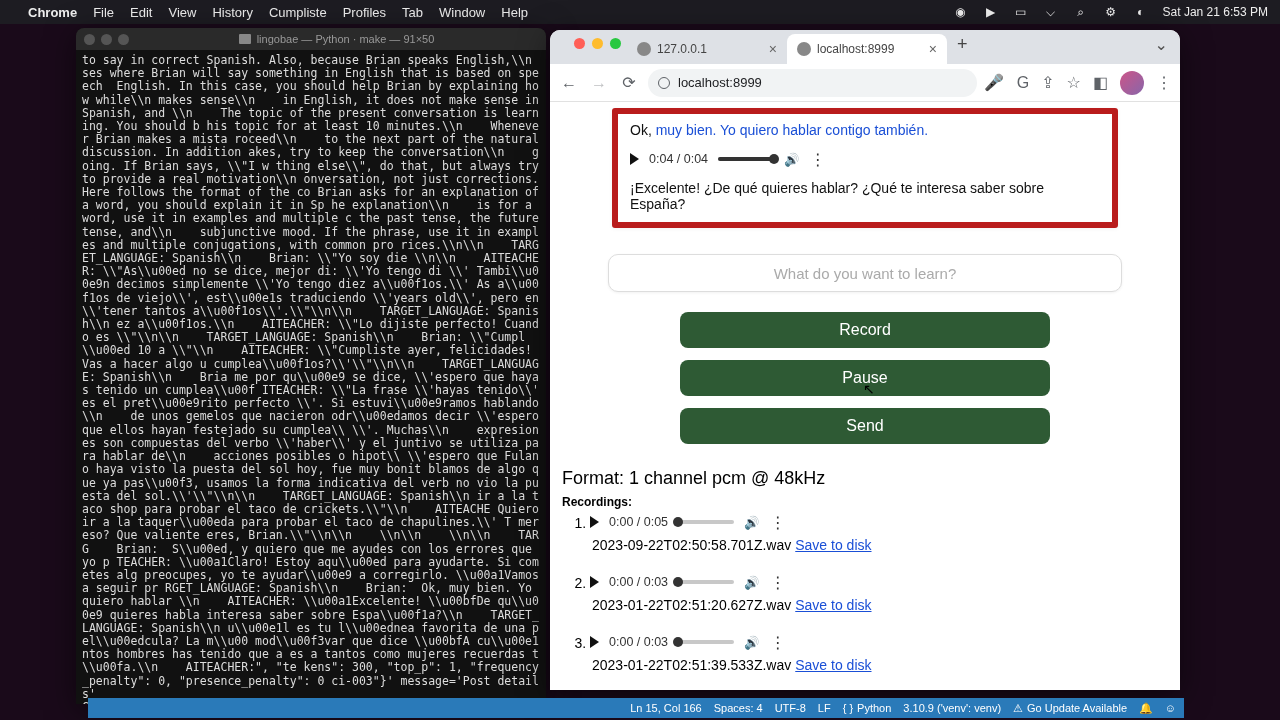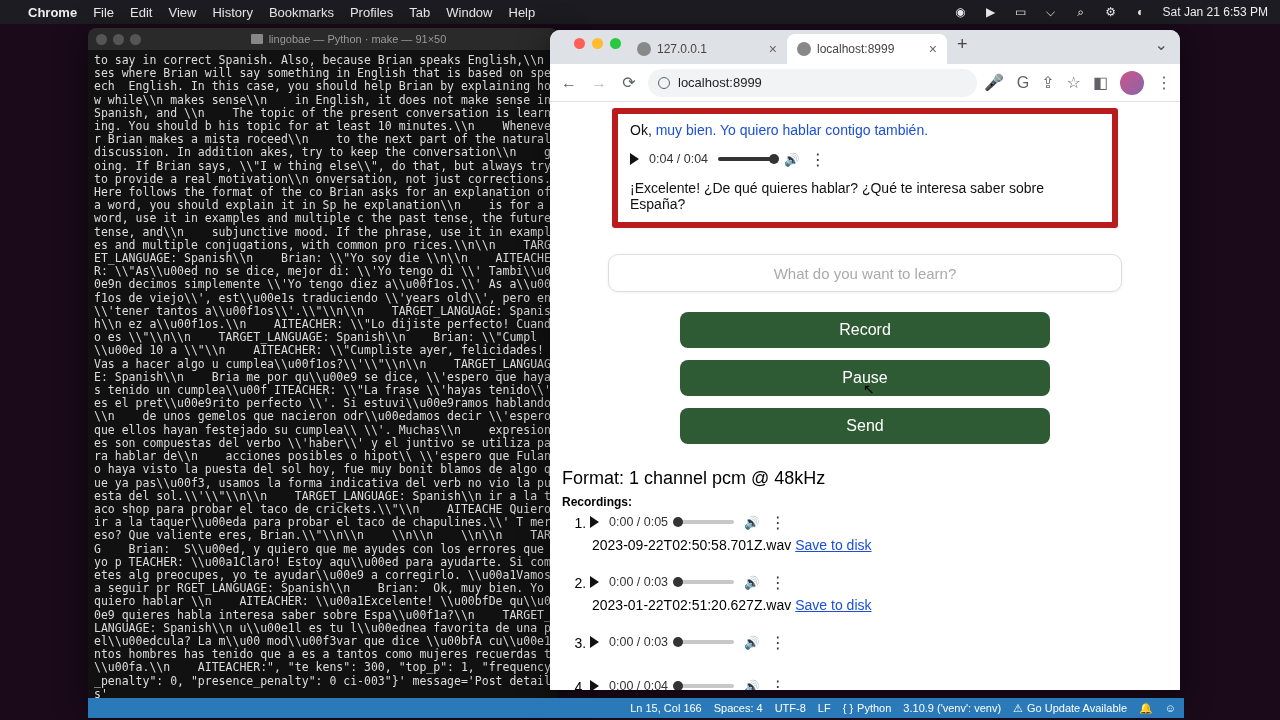--- a/index.html
+++ b/index.html
@@ -19,21 +19,21 @@
   justify-content: center;
 }
 .menubar .left { display: flex; align-items: center; gap: 16px; }
 .menubar .left .apple { font-size: 14px; }
 .menubar .left b { font-weight: 600; }
 .menubar .right { margin-left: auto; display: flex; align-items: center; gap: 14px; font-size: 12px; }
 .menubar .right .icon { width: 16px; text-align: center; }
 
 
 .terminal {
-  position: absolute; left: 88px; top: 28px; width: 470px; height: 676px;
+  position: absolute; left: 76px; top: 28px; width: 470px; height: 676px;
   background: #111; border-radius: 8px 8px 0 0; overflow: hidden;
   box-shadow: 0 6px 30px rgba(0,0,0,.5);
 }
 .terminal .titlebar {
   height: 22px; background: #2a2a2a; display: flex; align-items: center;
   padding: 0 8px; gap: 6px; font-size: 11px; color: #999;
 }
 .terminal .titlebar .dot { width: 11px; height: 11px; border-radius: 50%; background: #555; }
 .terminal .titlebar .title { flex: 1; text-align: center; display: flex; align-items: center; justify-content: center; gap: 6px; }
 .terminal .titlebar .folder { width: 12px; height: 10px; background: #888; border-radius: 1px; }
@@ -140,21 +140,21 @@
 <body>
 
 <div class="menubar">
   <div class="left">
     <span class="apple"></span>
     <b>Chrome</b>
     <span>File</span>
     <span>Edit</span>
     <span>View</span>
     <span>History</span>
-    <span>Bookmarks</span>
+    <span>Cumpliste</span>
     <span>Profiles</span>
     <span>Tab</span>
     <span>Window</span>
     <span>Help</span>
   </div>
   <div class="right">
     <span class="icon">◉</span>
     <span class="icon">▶</span>
     <span class="icon">▭</span>
     <span class="icon">⌵</span>
@@ -286,20 +286,21 @@
               <div class="play"></div>
               <span>0:00 / 0:03</span>
               <div class="bar">
                 <div class="fill"></div>
                 <div class="dot" style="left:-5px;right:auto"></div>
               </div>
               <span>🔊</span>
               <span class="more">⋮</span>
             </div>
           </div>
+          <div class="rec-meta"><span>2023-01-22T02:51:39.533Z.wav</span><a href="#">Save to disk</a></div>
         </li>
         <li>
           <div class="rec-row">
             <div class="audio">
               <div class="play"></div>
               <span>0:00 / 0:04</span>
               <div class="bar">
                 <div class="fill"></div>
                 <div class="dot" style="left:-5px;right:auto"></div>
               </div>

